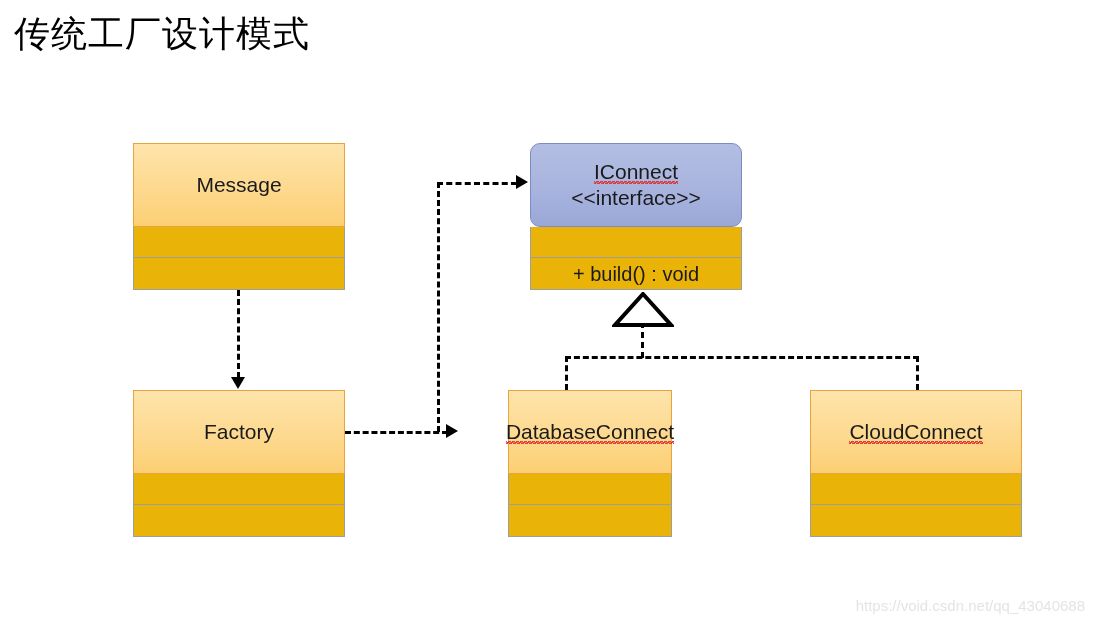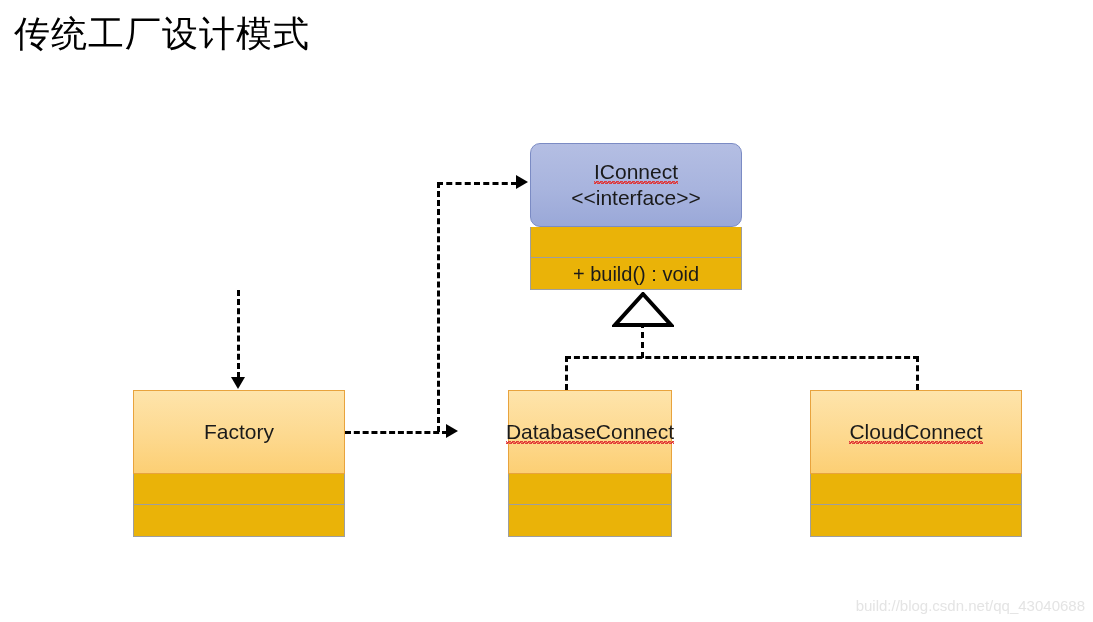--- a/index.html
+++ b/index.html
@@ -167,20 +167,27 @@
   <div class="dash-v" style="left:916px; top:356px; height:34px;"></div>
 
   <div class="dash-v" style="left:641px; top:322px; height:36px;"></div>
 
   <div class="tri-hollow" style="left:612px; top:292px; width:62px; height:36px;">
     <svg width="62" height="36" viewBox="0 0 62 36">
       <polygon points="31,2 59,33 3,33" fill="#ffffff" stroke="#000000" stroke-width="4" stroke-linejoin="miter"></polygon>
     </svg>
   </div>
 
+  <div class="uml-class" style="left:133px; top:143px; width:212px;">
+    <div class="uml-header" style="height:84px;">
+      <span>Message</span>
+    </div>
+    <div class="uml-compartment empty" style="height:31px;"></div>
+    <div class="uml-compartment empty" style="height:32px;"></div>
+  </div>
 
   <div class="uml-class iface" style="left:530px; top:143px; width:212px;">
     <div class="uml-header" style="height:84px;border-radius:10px;">
       <span class="misspelled">IConnect</span>
       <span>&lt;&lt;interface&gt;&gt;</span>
     </div>
     <div class="uml-compartment empty" style="height:31px;"></div>
     <div class="uml-compartment" style="height:32px;">+ build() : void</div>
   </div>
 
@@ -201,15 +208,15 @@
   </div>
 
   <div class="uml-class" style="left:810px; top:390px; width:212px;">
     <div class="uml-header" style="height:84px;">
       <span class="misspelled">CloudConnect</span>
     </div>
     <div class="uml-compartment empty" style="height:31px;"></div>
     <div class="uml-compartment empty" style="height:32px;"></div>
   </div>
 
-  <div class="watermark">build://blog.csdn.net/qq_43040688</div>
+  <div class="watermark">https://void.csdn.net/qq_43040688</div>
 
 </div>
 
 </body></html>

